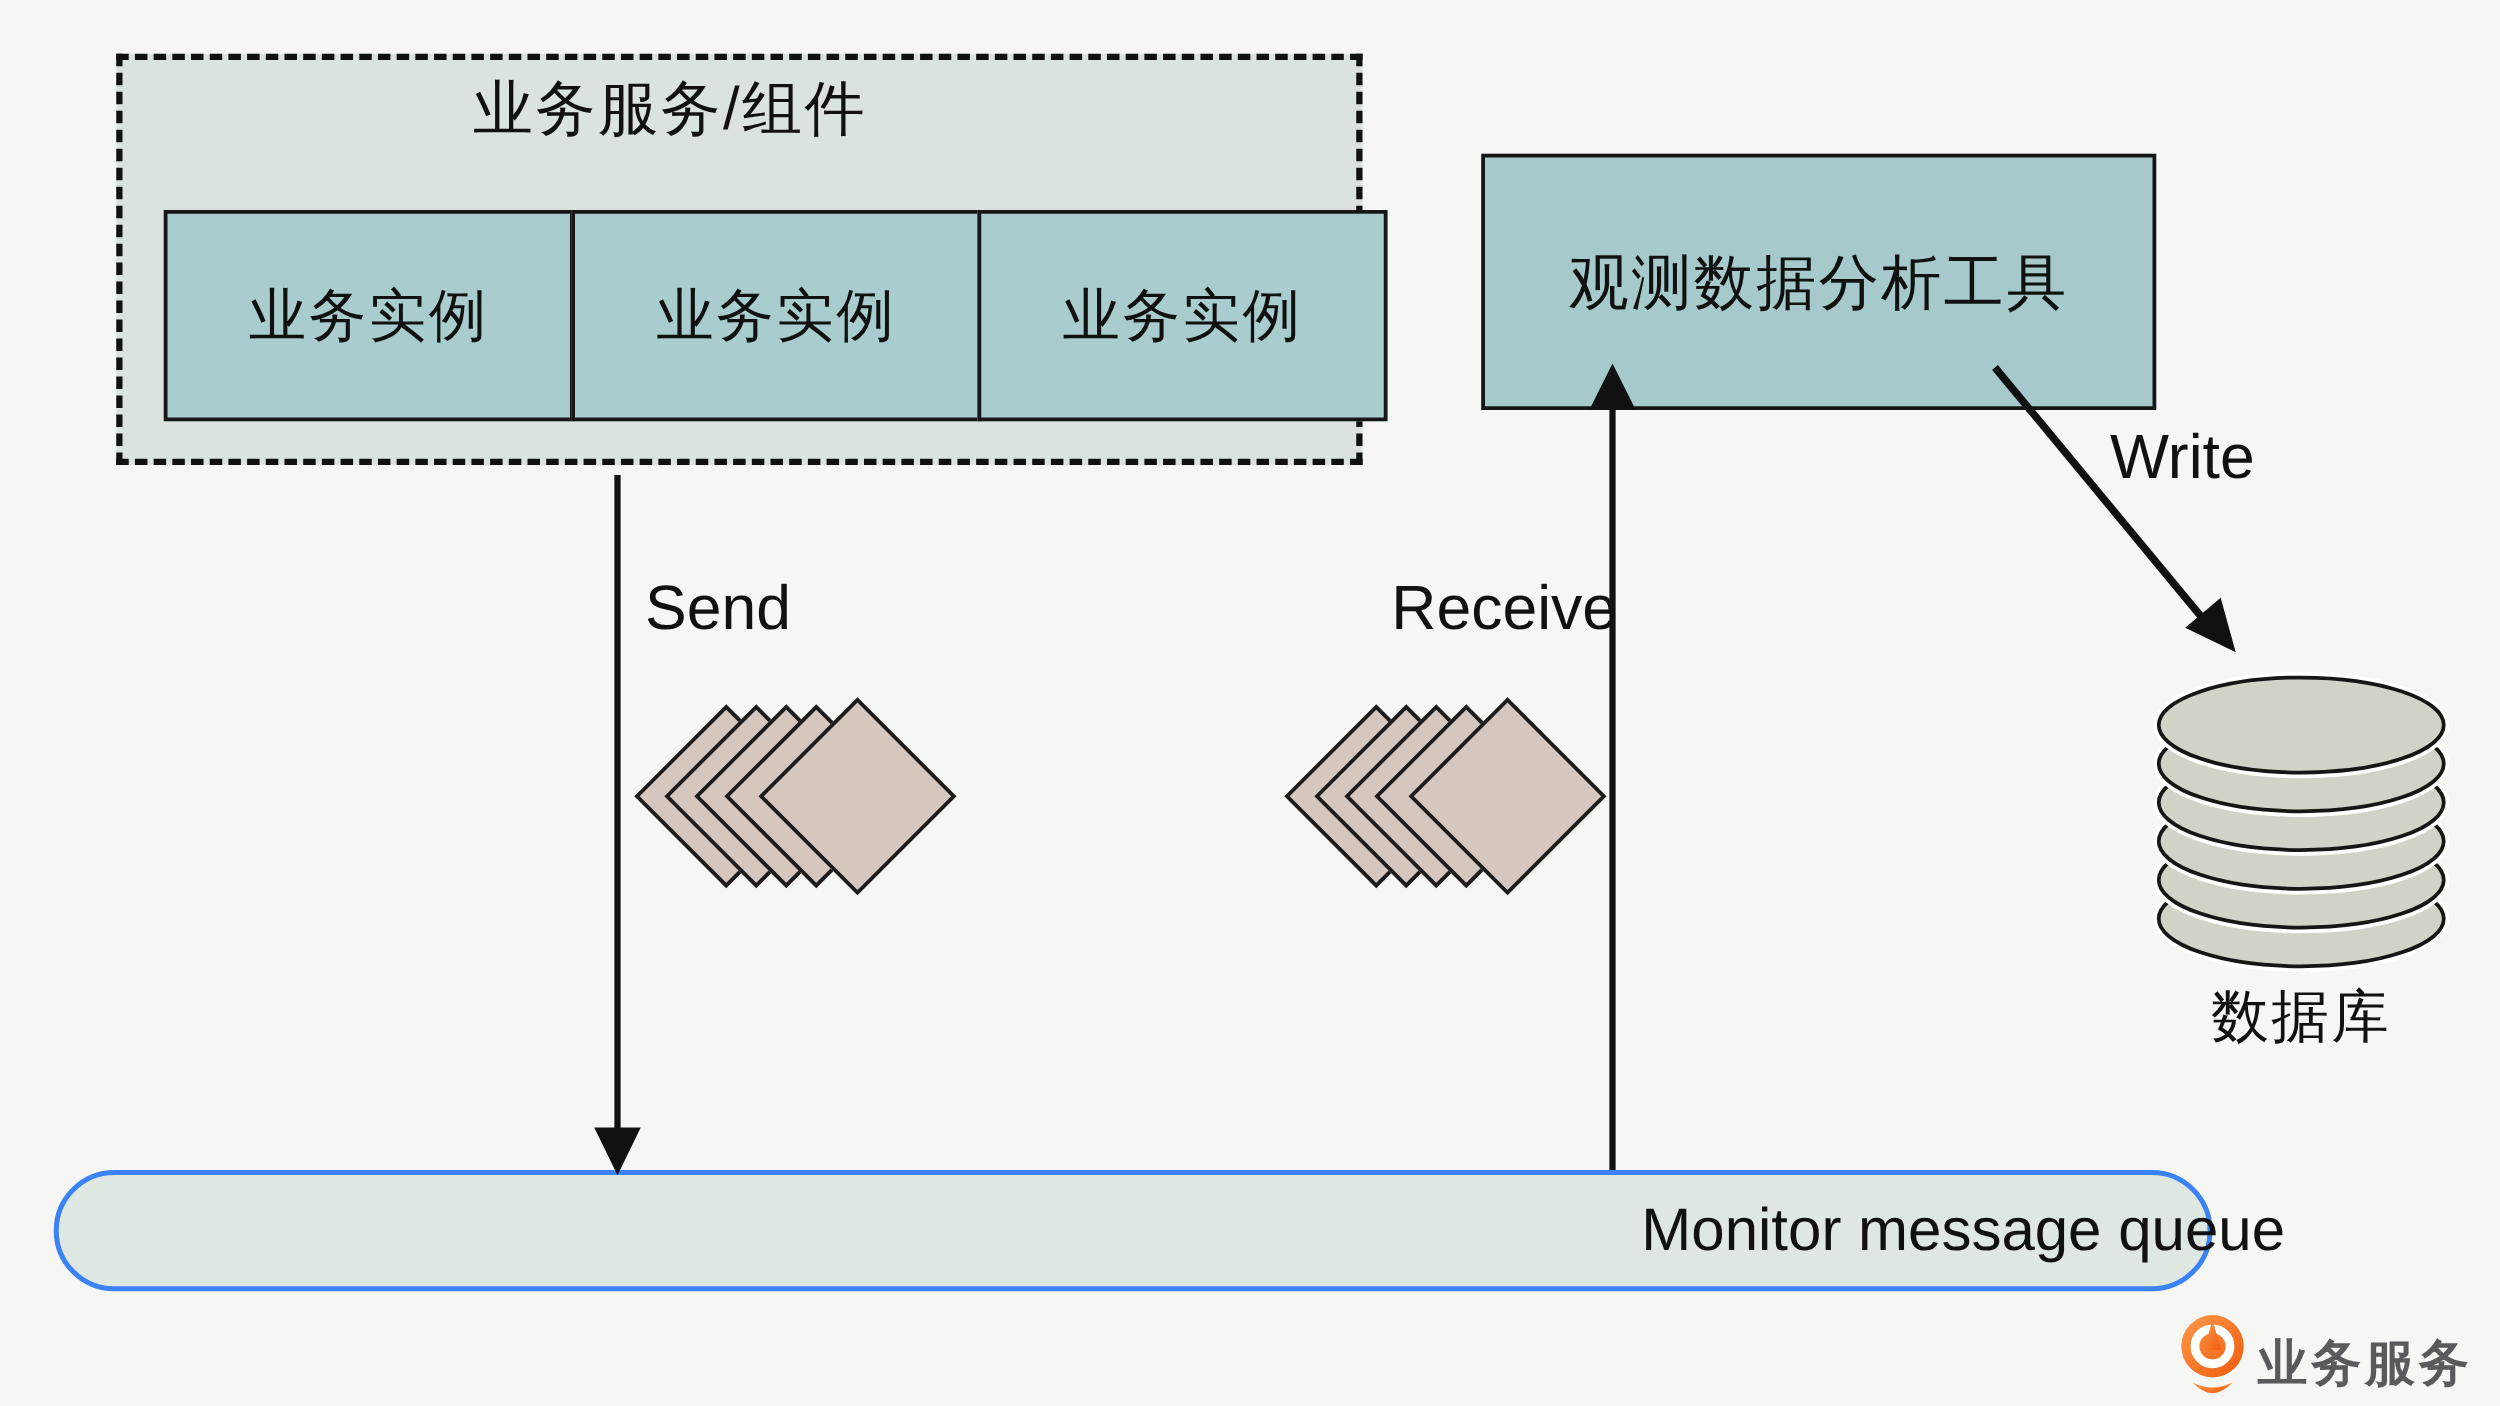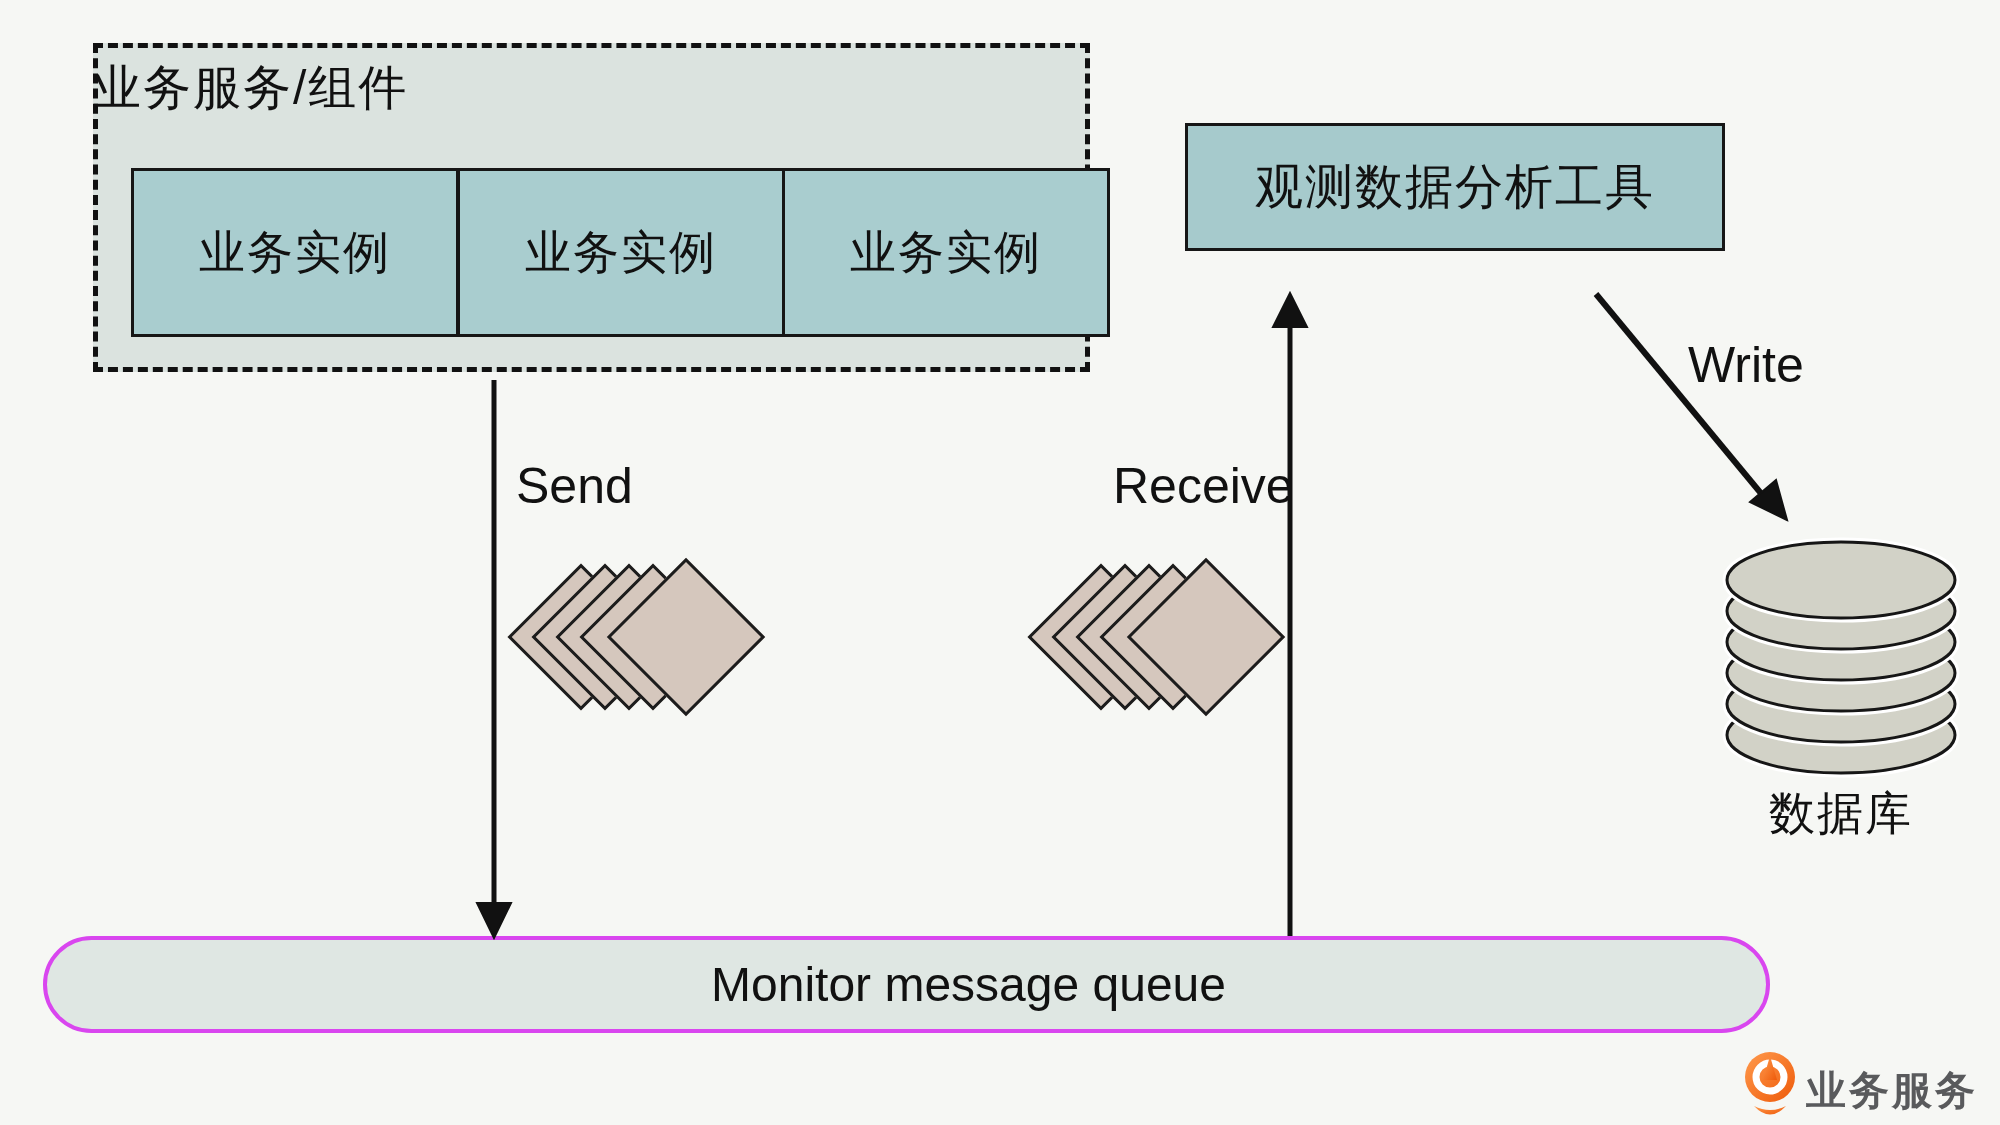--- a/index.html
+++ b/index.html
@@ -10,44 +10,44 @@
     color:#111;
   }
   .abs { position:absolute; box-sizing:border-box; }
 
   
   .group-box {
     left:93px; top:43px; width:997px; height:329px;
     background:#dbe3df; border:5px dashed #111;
   }
   .group-title {
-    left:93px; top:62px; width:886px; text-align:left;
+    left:93px; top:62px; width:886px; text-align:center;
     font-size:48px; line-height:1.1; letter-spacing:2px;
   }
   .instance {
     top:168px; width:328px; height:169px;
     background:#a9cdcf; border:3px solid #161616;
     display:flex; align-items:center; justify-content:center;
     font-size:46px; letter-spacing:2px;
   }
   .inst-1 { left:131px; } .inst-2 { left:457px; } .inst-3 { left:782px; }
 
   
   .tool-box {
-    left:1185px; top:123px; width:540px; height:128px;
+    left:1185px; top:123px; width:540px; height:205px;
     background:#a6cacc; border:3px solid #161616;
     display:flex; align-items:center; justify-content:center;
     font-size:48px; letter-spacing:2px;
   }
 
   
   .queue-bar {
     left:43px; top:936px; width:1727px; height:97px;
-    background:#dfe7e3; border:4px solid #d946ef; border-radius:52px;
-    display:flex; align-items:center; justify-content:center;
+    background:#dfe7e3; border:4px solid #3b82f6; border-radius:52px;
+    display:flex; align-items:center; justify-content:flex-end;
     font-size:48px;
   }
   .queue-bar span { transform:translateX(62px); }
 
   
   .flow-label { font-size:50px; line-height:1; }
   .label-send    { left:516px;  top:461px; }
   .label-receive { left:1113px; top:461px; }
   .label-write   { left:1688px; top:340px; }
 

